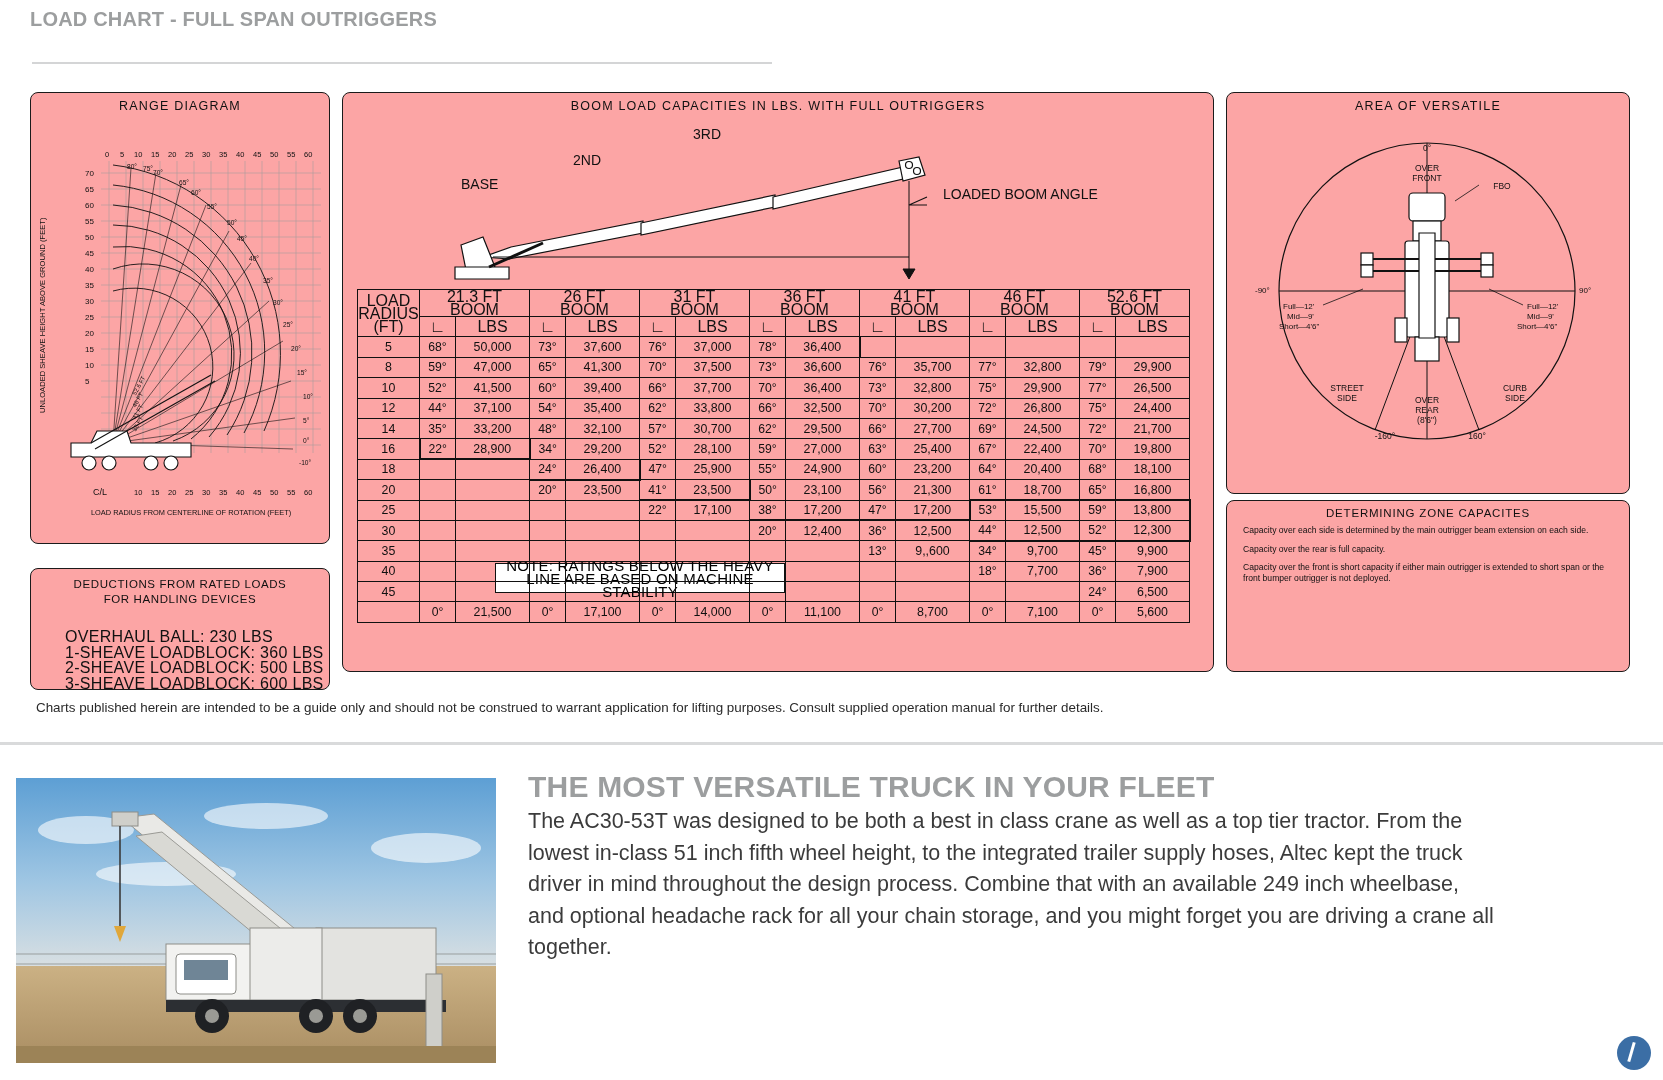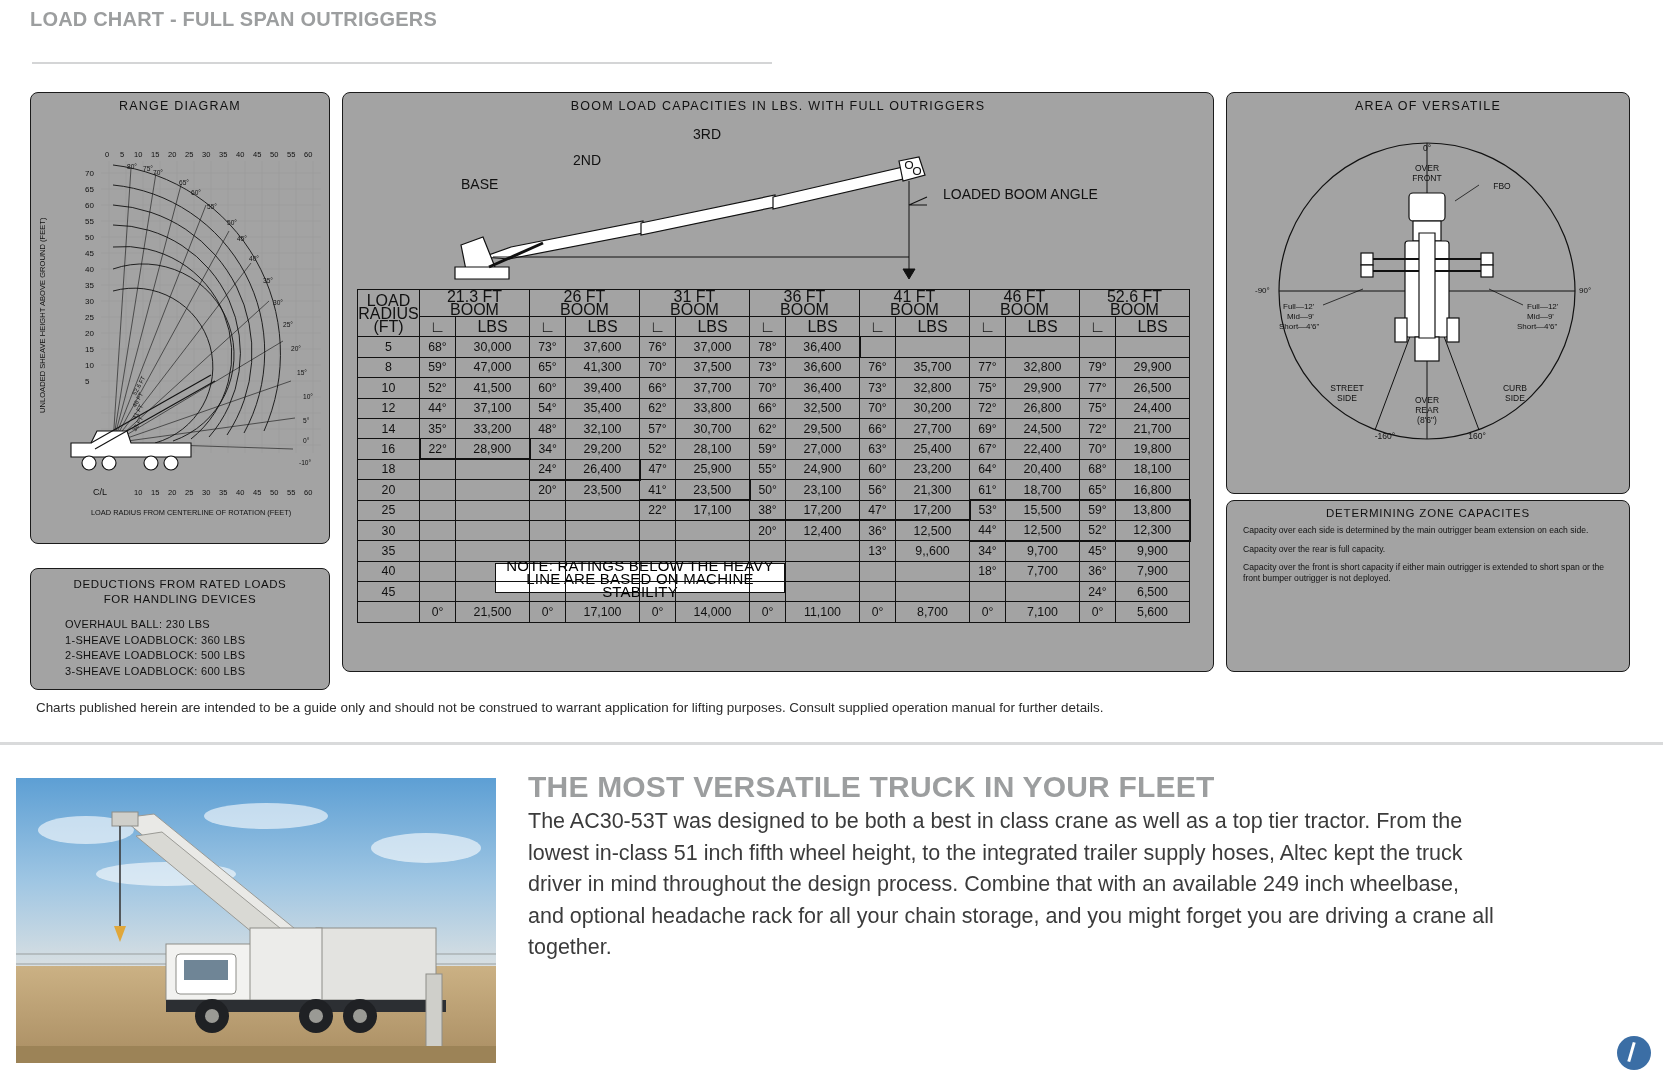--- a/index.html
+++ b/index.html
@@ -22,40 +22,40 @@
     position: absolute; left: 32px; top: 62px; width: 740px; height: 2px;
     background: #d4d5d6;
   }
 
   
   .chart-wrap {
     position: absolute; left: 30px; top: 92px; width: 1600px; height: 600px;
   }
   .panel {
     position: absolute; border: 1.5px solid #1b1b1b; border-radius: 8px;
-    background: #a3a3a3;
+    background: #fca5a5;
   }
   .panel-title {
     text-align: center; font-size: 12.5px; letter-spacing: 1.2px;
     color: #111; margin-top: 6px; font-weight: normal;
   }
 
   
   #range-panel { left: 0; top: 0; width: 300px; height: 452px; }
   #deduct-panel { left: 0; top: 476px; width: 300px; height: 122px; }
   #boom-panel { left: 312px; top: 0; width: 872px; height: 580px; }
   #area-panel { left: 1196px; top: 0; width: 404px; height: 402px; }
   #zone-panel { left: 1196px; top: 408px; width: 404px; height: 172px; }
 
   .deduct-head {
     text-align: center; font-size: 11.5px; letter-spacing: .6px; line-height: 15px;
     margin-top: 8px; color: #111;
   }
   .deduct-body {
-    margin-top: 10px; padding-left: 34px; font-size: 11px; line-height: 15.5px;
+    margin-top: 22px; padding-left: 34px; font-size: 16px; line-height: 15.5px;
     letter-spacing: .3px; color: #111;
   }
 
   .zone-head {
     text-align: center; font-size: 11.5px; letter-spacing: .8px;
     margin-top: 6px; color: #111;
   }
   .zone-body { padding: 6px 16px 0 16px; }
   .zone-body p {
     margin: 0 0 8px 0; font-size: 8.6px; line-height: 10.6px; color: #111;
@@ -393,21 +393,21 @@
             <th class="col-lbs">LBS</th>
             <th class="col-ang">∟</th>
             <th class="col-lbs">LBS</th>
           </tr>
         </thead>
         <tbody>
 
           <tr>
             <td>5</td>
             <td class="ang">68°</td>
-            <td class="lbs">30,000</td>
+            <td class="lbs">50,000</td>
             <td class="ang">73°</td>
             <td class="lbs">37,600</td>
             <td class="ang">76°</td>
             <td class="lbs">37,000</td>
             <td class="ang">78°</td>
             <td class="lbs hv-right">36,400</td>
             <td class="blank"></td>
             <td class="blank"></td>
             <td class="blank"></td>
             <td class="blank"></td>

